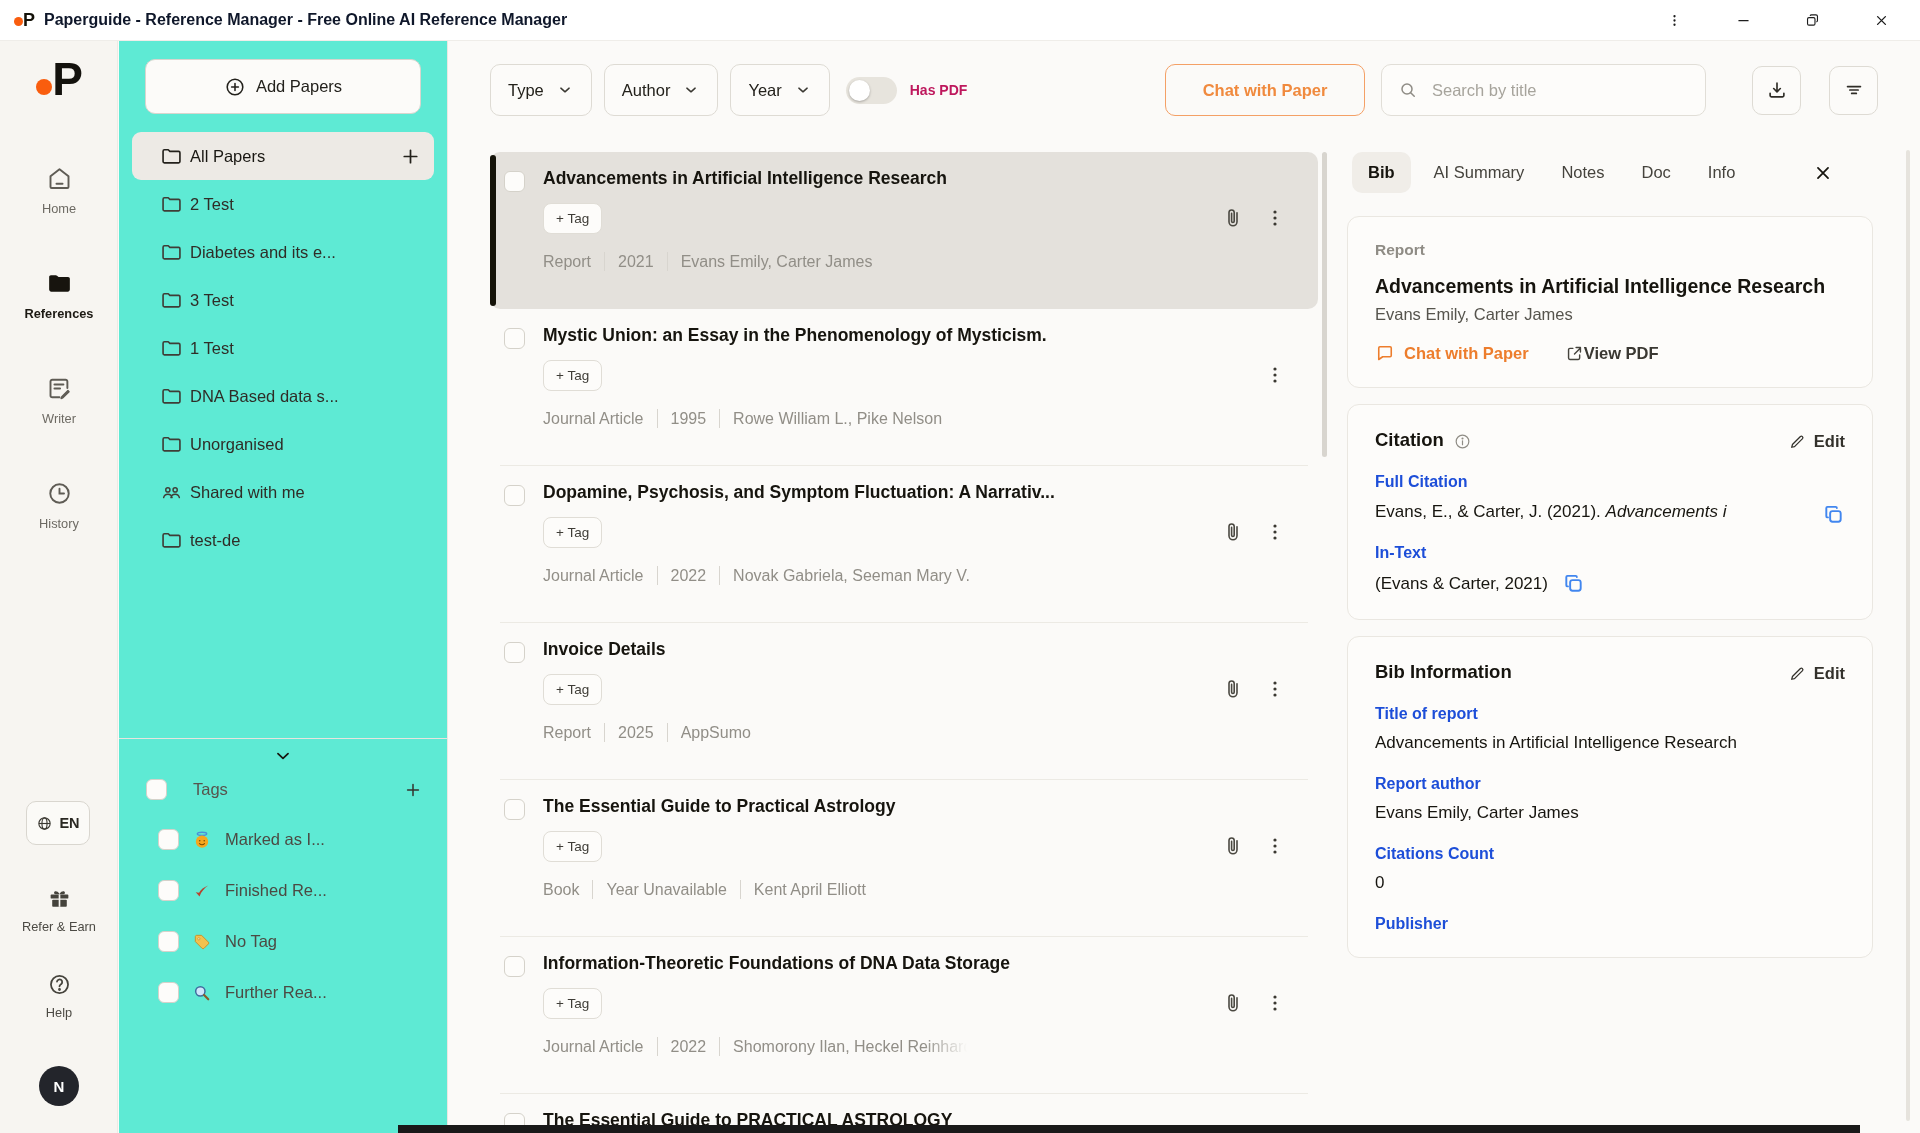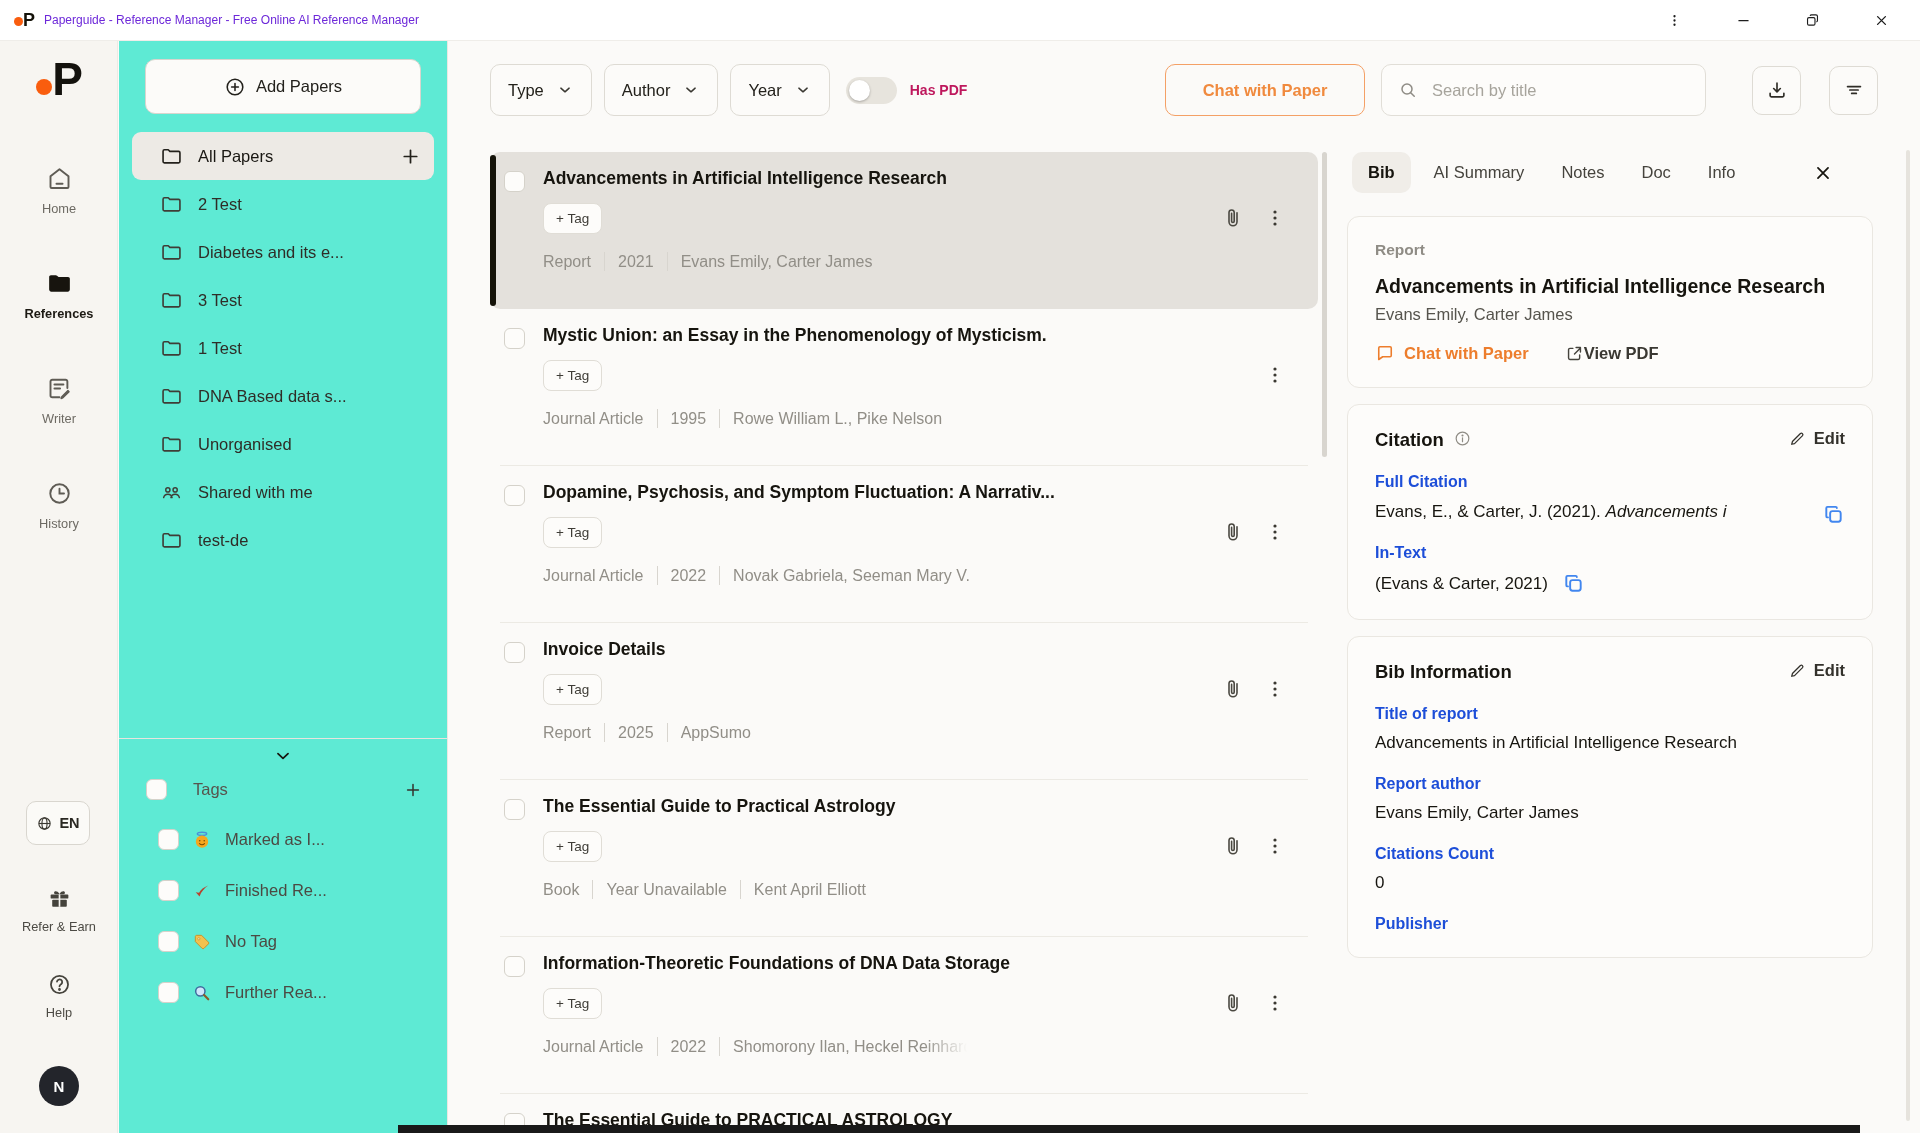--- a/index.html
+++ b/index.html
@@ -11,21 +11,21 @@
   .icn{display:inline-flex;flex:none;}
   .icn svg{width:100%;height:100%;display:block;}
 
   
   .titlebar{position:absolute;top:0;left:0;right:0;height:40px;background:#ffffff;
     display:flex;align-items:center;padding:0 14px;box-sizing:border-box;z-index:8;
     box-shadow:0 1px 0 #efede9;}
   .tb-logo{display:flex;align-items:flex-end;margin-right:9px;}
   .tb-dot{width:9px;height:9px;border-radius:50%;background:#f95d0e;margin-bottom:3px;}
   .tb-p{font-weight:800;font-size:18px;line-height:1;color:#141209;}
-  .tb-title{font-size:12px;color:#6d28d9;}
+  .tb-title{font-size:16px;color:#0f172a;font-weight:bold;}
   .tb-controls{margin-left:auto;display:flex;align-items:center;gap:52px;padding-right:16px;color:#1d1d1d;}
   .tb-controls .icn{width:17px;height:17px;}
 
   
   .rail{position:absolute;top:40px;left:0;width:118px;bottom:0;background:#f7f5f1;border-right:1px solid #eceae4;box-sizing:border-box;}
   .rail-logo{position:absolute;top:16px;left:0;width:118px;display:flex;justify-content:center;align-items:flex-end;}
   .rail-dot{width:16px;height:16px;border-radius:50%;background:#f95d0e;margin-bottom:7px;}
   .rail-p{font-size:46px;font-weight:800;line-height:1;letter-spacing:-1px;color:#14120d;}
   .rail-item{position:absolute;width:118px;text-align:center;cursor:default;}
   .rail-item .icn{width:27px;height:27px;color:#5f5c55;margin:0 auto;}
@@ -40,21 +40,21 @@
   .rail-block .lbl{font-size:12.8px;color:#4c4a44;margin-top:4px;}
   .rail-avatar{position:absolute;top:1026px;left:39px;width:40px;height:40px;border-radius:50%;background:#23252b;
     color:#fff;display:flex;align-items:center;justify-content:center;font-size:15px;font-weight:600;}
 
   
   .sidebar{position:absolute;top:40px;left:119px;width:329px;bottom:0;background:#5eead4;border-right:1px solid #eae8e2;box-sizing:border-box;}
   .add-btn{position:absolute;top:19px;left:26px;right:26px;height:55px;border:1px solid #d8d5ce;border-radius:10px;
     background:#fcfbf9;display:flex;align-items:center;justify-content:center;gap:10px;font-size:16.5px;font-weight:500;color:#23211c;box-sizing:border-box;}
   .add-btn .icn{width:22px;height:22px;color:#23211c;}
   .folders{position:absolute;top:92px;left:0;right:0;}
-  .folder-row{height:48px;margin:0 13px;padding:0 12px 0 28px;display:flex;align-items:center;gap:15px;
+  .folder-row{height:48px;margin:0 13px;padding:0 12px 0 28px;display:flex;align-items:center;gap:7px;
     font-size:16.5px;color:#2f2d27;border-radius:9px;box-sizing:border-box;}
   .folder-row .icn{width:23px;height:23px;color:#3f3d36;}
   .folder-row .f-label{white-space:nowrap;overflow:hidden;flex:1;}
   .folder-row.active{background:#edeae5;font-weight:500;color:#191712;}
   .folder-row.active .icn{color:#23211b;}
   .row-plus{width:20px;height:20px;color:#35332d;}
   .sidebar-tags{position:absolute;top:698px;left:0;right:0;}
   .tags-divider{border-top:1px solid #e7e4de;}
   .tags-collapse{display:flex;justify-content:center;padding-top:6px;}
   .tags-collapse .icn{width:22px;height:22px;color:#17150f;}
@@ -117,21 +117,21 @@
   .cards{position:absolute;top:176px;left:4px;width:526px;display:flex;flex-direction:column;gap:16px;}
   .card{background:#fdfcfa;border:1px solid #eae7e1;border-radius:12px;padding:24px 27px;box-sizing:border-box;}
   .ctype{font-size:15.5px;font-weight:600;color:#8f8c85;}
   .ctitle{margin-top:12px;font-size:19.5px;font-weight:600;line-height:1.55;color:#16140e;}
   .cauthors{margin-top:4px;font-size:16.5px;color:#56544d;}
   .clinks{margin-top:19px;display:flex;align-items:center;gap:36px;}
   .link-chat{display:flex;align-items:center;gap:9px;color:#ed7d2c;font-size:16.5px;font-weight:700;}
   .link-chat .icn{width:20px;height:20px;}
   .link-pdf{display:flex;align-items:center;color:#3a3832;font-size:16.5px;font-weight:600;}
   .link-pdf .icn{width:19px;height:19px;color:#45433c;}
-  .chead{display:flex;align-items:flex-start;}
+  .chead{display:flex;align-items:flex-end;}
   .chead .htxt{font-size:18.5px;font-weight:700;color:#16140e;}
   .chead .icn.info{width:19px;height:19px;color:#8f8c85;margin-left:9px;}
   .edit-btn{margin-left:auto;display:flex;align-items:center;gap:8px;font-size:16.5px;font-weight:600;color:#33312b;}
   .edit-btn .icn{width:18px;height:18px;}
   .flabel{margin-top:22px;font-size:16px;font-weight:600;color:#1d4ed8;}
   .fvalue{margin-top:10px;font-size:17px;color:#17150f;}
   .cite-row{margin-top:11px;position:relative;padding-right:36px;}
   .cite-text{font-size:17px;color:#17150f;white-space:nowrap;overflow:hidden;display:block;
     -webkit-mask-image:linear-gradient(90deg,#000 84%,transparent 99%);
     mask-image:linear-gradient(90deg,#000 84%,transparent 99%);}

